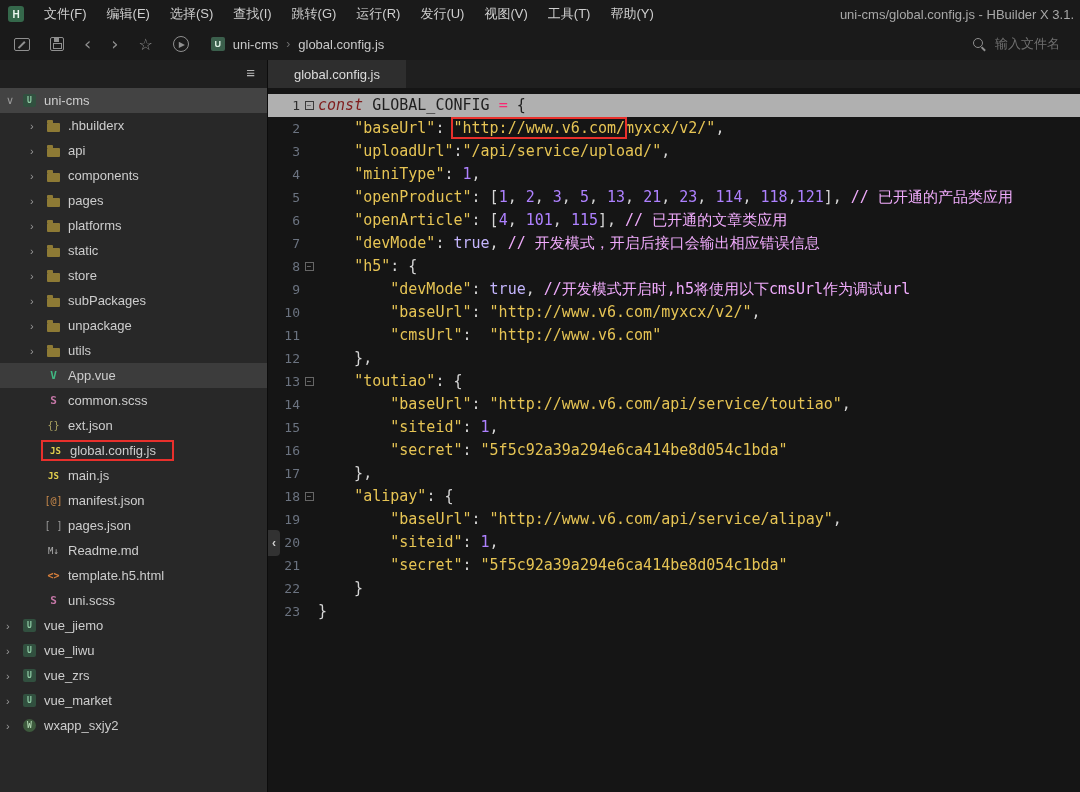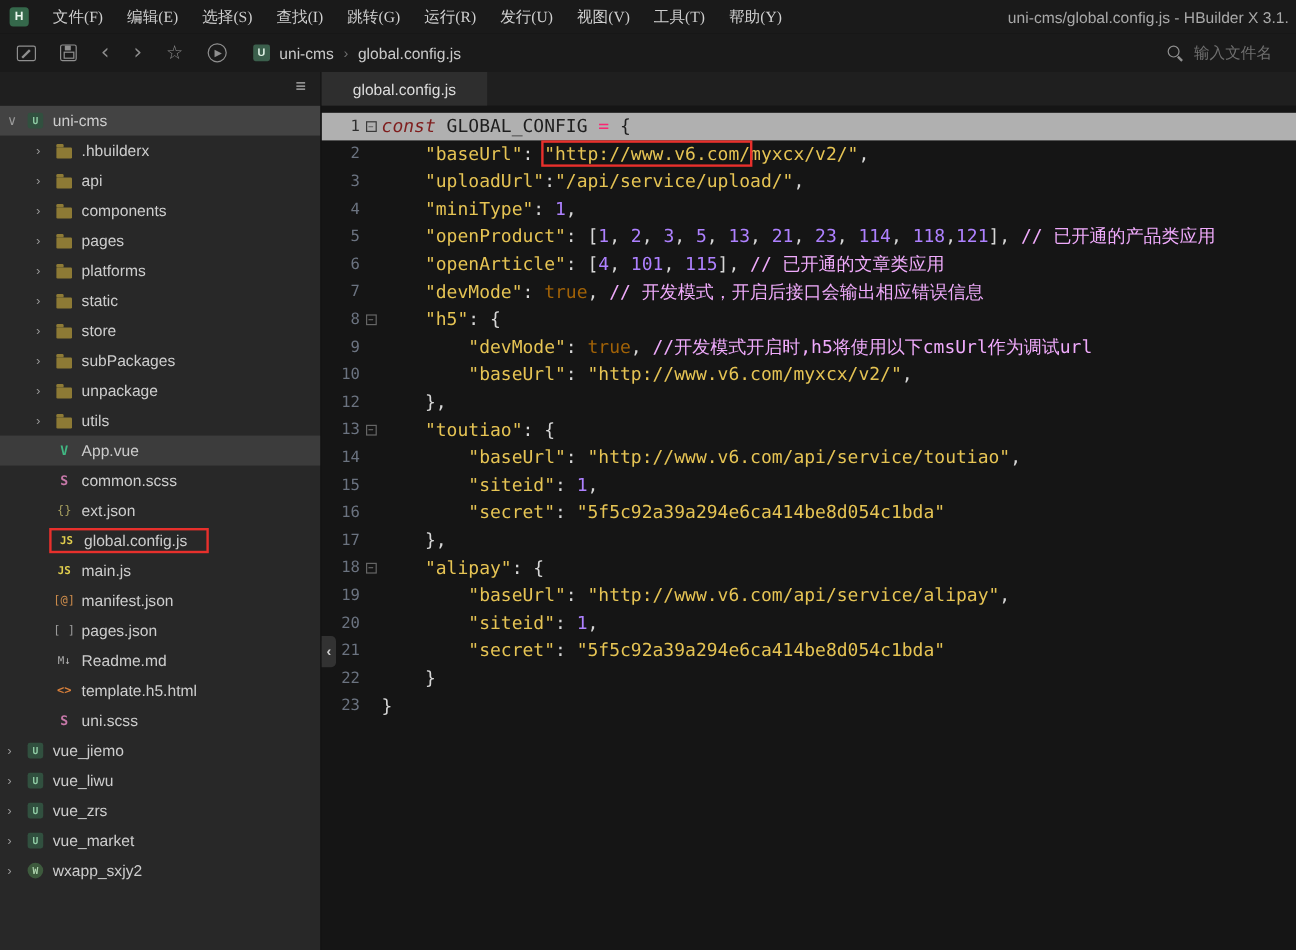--- a/index.html
+++ b/index.html
@@ -4,21 +4,21 @@
 <style>
   * { margin:0; padding:0; box-sizing:border-box; }
   html,body { width:1080px; height:792px; overflow:hidden; background:#141414;
               font-family:"Liberation Sans", sans-serif; }
 
   
   .menubar { height:28px; background:#1a1a1a; display:flex; align-items:center; padding-left:8px; }
   .app-logo { width:16px; height:16px; border-radius:3px; background:#35684b; color:#eaf6ee;
               font-size:10px; font-weight:bold; display:flex; align-items:center; justify-content:center;
               margin-right:10px; }
-  .menu-item { color:#cfcfcf; font-size:13px; padding:0 10px; height:28px; display:flex; align-items:center; cursor:default;font-family:Liberation Serif, serif; }
+  .menu-item { color:#cfcfcf; font-size:13px; padding:0 10px; height:28px; display:flex; align-items:center; cursor:default; }
   .win-title { margin-left:auto; color:#a8a8a8; font-size:13px; padding-right:6px; white-space:nowrap; overflow:hidden; }
 
   
   .toolbar { height:32px; background:#1a1a1a; display:flex; align-items:center; padding-left:14px; }
   .tb-icons { display:flex; align-items:center; gap:20px; }
   .ic { display:inline-flex; align-items:center; justify-content:center; color:#8f8f8f; }
   .ic-openfile { width:16px; height:13px; border:1.5px solid #8f8f8f; border-radius:2px; position:relative; }
   .ic-openfile::after { content:''; position:absolute; width:9px; height:1.5px; background:#8f8f8f;
                         transform:rotate(-45deg); left:2px; top:5px; }
   .ic-save { width:14px; height:14px; border:1.5px solid #8f8f8f; border-radius:2px; position:relative; }
@@ -78,21 +78,21 @@
   .tab { background:#2e2e2e; color:#dcdcdc; font-size:13px; padding:0 26px; display:flex; align-items:center; }
   .code-area { flex:1; padding-top:6px; overflow:hidden; }
   .line { display:flex; height:23px; line-height:23px; align-items:stretch; }
   .ln { width:32px; flex:0 0 32px; text-align:right; color:#6b7380; font-size:13px;
         font-family:"DejaVu Sans Mono", monospace; }
   .fold { width:18px; flex:0 0 18px; display:flex; align-items:center; justify-content:center; }
   .fold-box { width:9px; height:9px; border:1px solid #666; color:#999; font-size:8px; line-height:7px;
               text-align:center; }
   .code-text { white-space:pre; font-family:"DejaVu Sans Mono", monospace; font-size:15px; }
   .t-d { color:#d6d6d6; } .t-k { color:#f92672; } .t-ki { color:#7f1d1d; font-style:italic; }
-  .t-s { color:#e6c454; } .t-n { color:#ae81ff; } .t-b { color:#a16207; } .t-c { color:#f0abfc; }
+  .t-s { color:#e6c454; } .t-n { color:#ae81ff; } .t-b { color:#c4b5fd; } .t-c { color:#f0abfc; }
   .boxed { outline:2px solid #e8302c; }
   .line.hl { background:#b0b0b0; }
   .line.hl .t-d { color:#1e1e1e; }
   .line.hl .ln { color:#2e2e2e; }
   .line.hl .fold-box { border-color:#3a3a3a; color:#3a3a3a; }
   .collapse-handle { position:absolute; left:0; top:470px; width:12px; height:26px; background:#323232;
                      border-radius:0 4px 4px 0; color:#d0d0d0; font-size:12px; font-weight:bold;
                      display:flex; align-items:center; justify-content:center; z-index:5; }
 </style>
 </head>
@@ -382,20 +382,25 @@
           <span class="ln">9</span>
           <span class="fold"></span>
           <span class="code-text"><span class="t-d">        </span><span class="t-s">"devMode"</span><span class="t-d">: </span><span class="t-b">true</span><span class="t-d">, </span><span class="t-c">//开发模式开启时,h5将使用以下cmsUrl作为调试url</span></span>
         </div>
         <div class="line">
           <span class="ln">10</span>
           <span class="fold"></span>
           <span class="code-text"><span class="t-d">        </span><span class="t-s">"baseUrl"</span><span class="t-d">: </span><span class="t-s">"http://www.v6.com/myxcx/v2/"</span><span class="t-d">,</span></span>
         </div>
         <div class="line">
+          <span class="ln">11</span>
+          <span class="fold"></span>
+          <span class="code-text"><span class="t-d">        </span><span class="t-s">"cmsUrl"</span><span class="t-d">:  </span><span class="t-s">"http://www.v6.com"</span></span>
+        </div>
+        <div class="line">
           <span class="ln">12</span>
           <span class="fold"></span>
           <span class="code-text"><span class="t-d">    },</span></span>
         </div>
         <div class="line">
           <span class="ln">13</span>
           <span class="fold">
             <span class="fold-box">−</span>
           </span>
           <span class="code-text"><span class="t-d">    </span><span class="t-s">"toutiao"</span><span class="t-d">: {</span></span>

